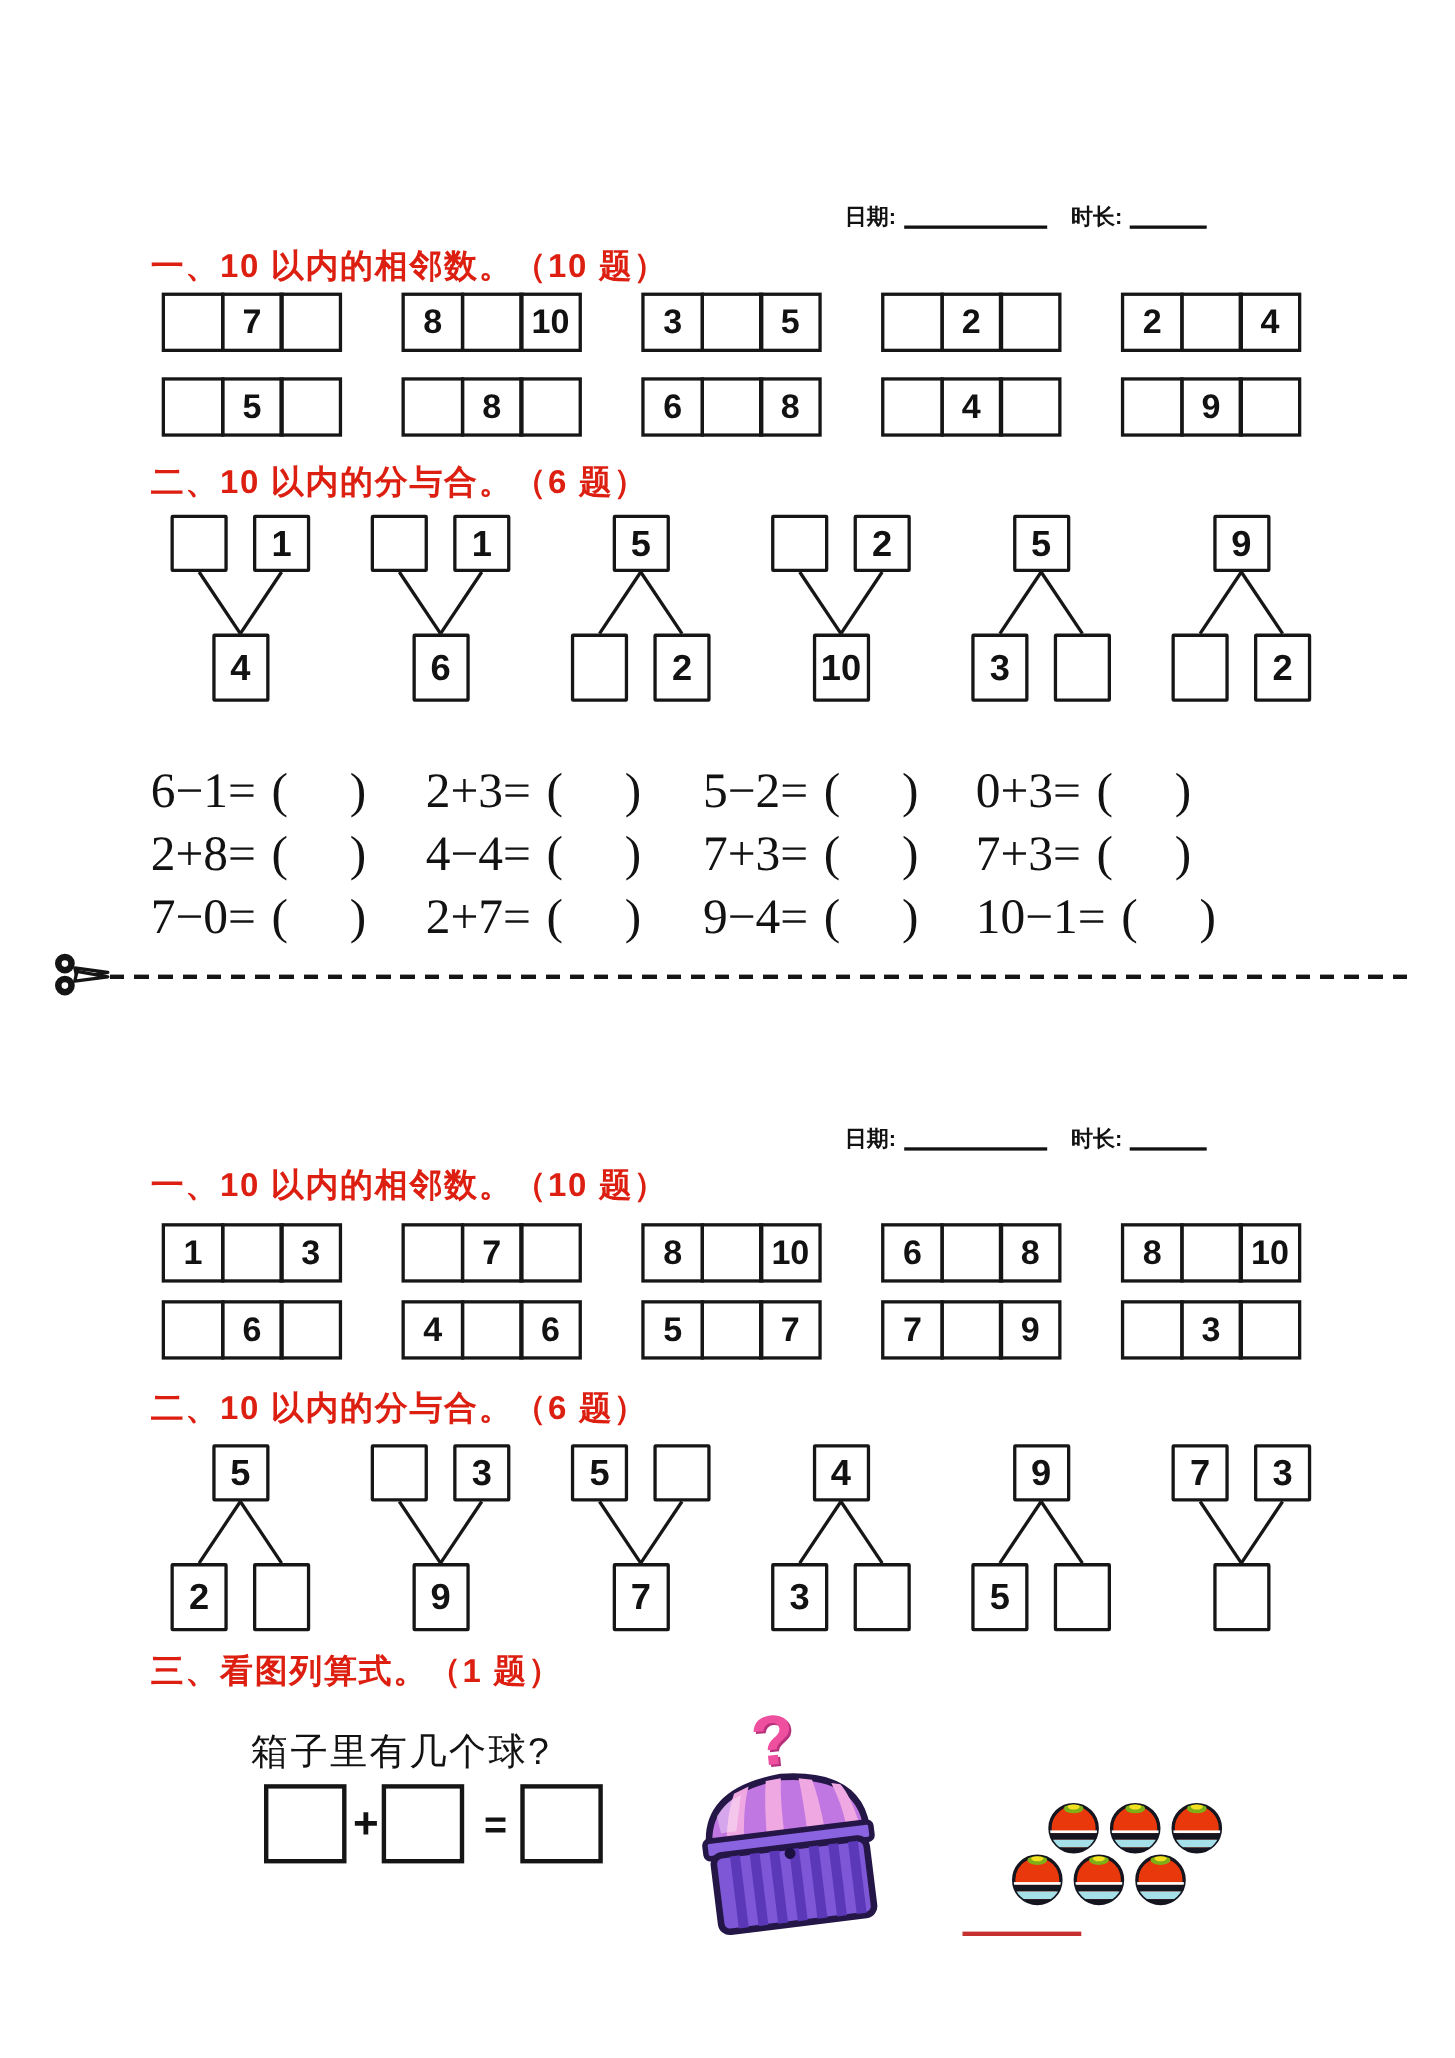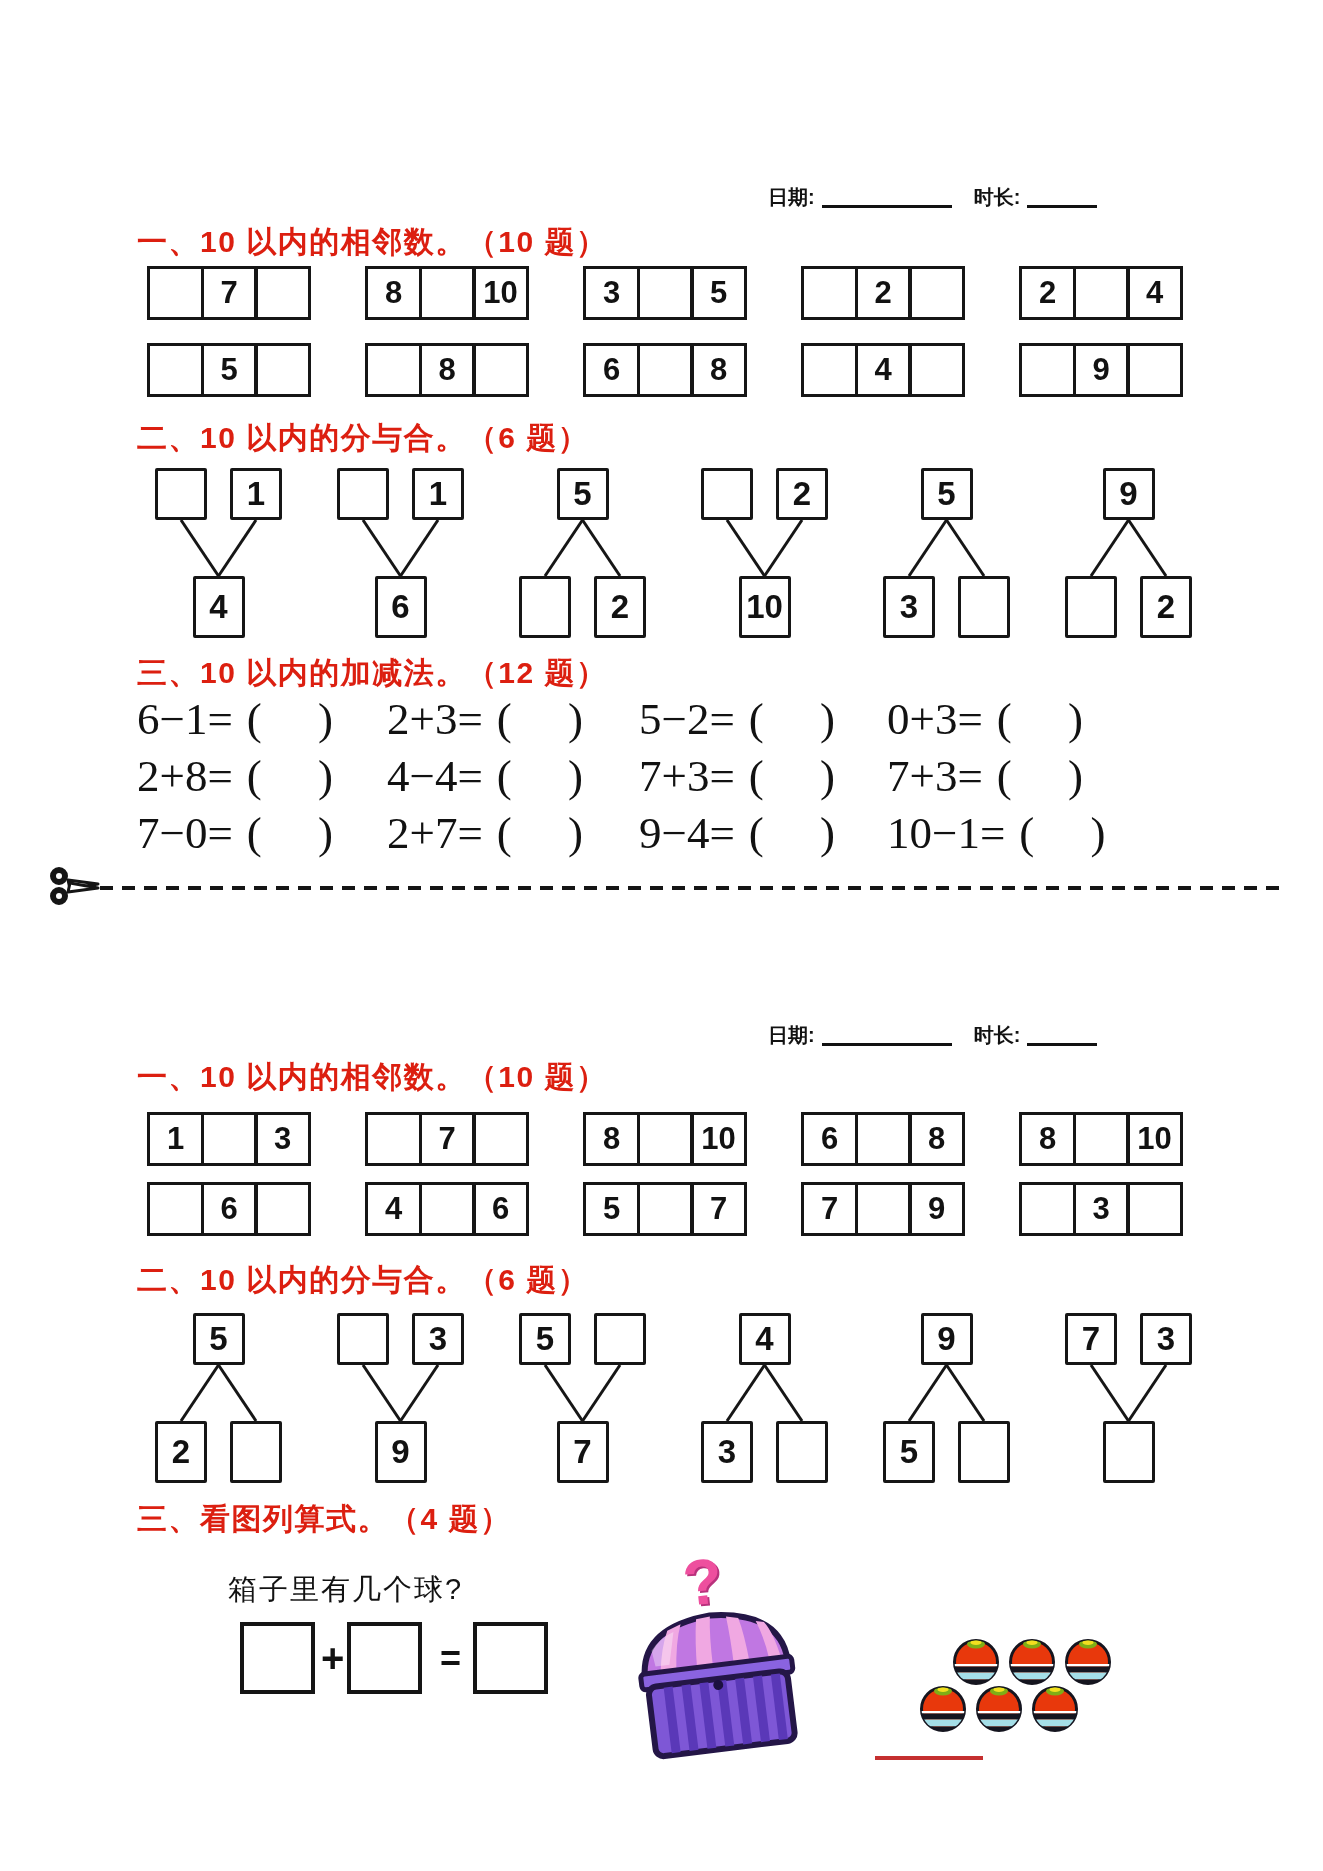--- a/index.html
+++ b/index.html
@@ -19,21 +19,21 @@
   .ncell:first-child{margin-left:0}
   .bondrow{position:absolute;left:155px;width:1040px;height:172px}
   .bond{position:absolute;top:0;width:127px;height:172px}
   .bond svg.lines{position:absolute;left:0;top:0}
   .bbox{position:absolute;border:3.5px solid #161616;border-radius:2px;background:#fff;display:flex;align-items:center;justify-content:center;font-weight:700;font-size:33px}
   .eqgrid{position:absolute;display:grid;grid-template-columns:250px 252px 248px auto;row-gap:10px;font-family:"Liberation Serif","DejaVu Serif",serif;font-size:45px;line-height:47px;white-space:pre}
   .eq{white-space:pre}
   .eq .blank{margin-left:14px}
   .cutdash{position:absolute;height:4px;background:repeating-linear-gradient(90deg,#151515 0 13px,transparent 13px 22px)}
   .scissors{position:absolute}
-  .qtext{position:absolute;font-family:Liberation Sans, sans-serif;font-size:29px;letter-spacing:2px;white-space:nowrap}
+  .qtext{position:absolute;font-family:Liberation Sans, sans-serif;font-size:34px;letter-spacing:2px;white-space:nowrap}
   .ansbox{position:absolute;width:75px;height:72px;border:4px solid #151515;background:#fff}
   .op{position:absolute;font-weight:700}
   .qmark{position:absolute;font-weight:700;font-size:64px;color:var(--pink,#ee4f9e);transform:rotate(-6deg);text-shadow:2px 2px 0 #b8317c}
   .bubble{position:absolute;width:200px;height:52px;border-radius:26px;background:#fff;box-shadow:0 6px 0 var(--bubble-edge,#cfe7f4);display:flex;align-items:center;justify-content:center;font-family:"Liberation Serif","DejaVu Serif",serif;font-size:28px;font-weight:600;letter-spacing:2px;white-space:nowrap}
   .ball{position:absolute;width:50px;height:50px}
   .redmark{position:absolute;width:108px;height:4px;background:var(--cut-red,#c53030)}
   .chest{position:absolute}
 </style>
 </head>
 <body>
@@ -152,21 +152,20 @@
         <svg class="lines" width="127" height="172">
           <line x1="63.5" y1="52" x2="26" y2="108" stroke="#161616" stroke-width="3"></line>
           <line x1="63.5" y1="52" x2="101" y2="108" stroke="#161616" stroke-width="3"></line>
         </svg>
         <div class="bbox" style="left: 37.5px; top: 0px; width: 52px; height: 52px;">9</div>
         <div class="bbox" style="left: 0px; top: 108px; width: 52px; height: 62px;"></div>
         <div class="bbox" style="left: 75px; top: 108px; width: 52px; height: 62px;">2</div>
       </div>
     </div>
 
-  <div class="shead" style="left:137px;top:653px">三、10 以内的加减法。（12 题）</div>
   <div class="eqgrid" style="left:137px;top:696px;width:1090px"><div class="eq"><span class="expr">6−1=</span><span class="blank">(&nbsp;&nbsp;&nbsp;&nbsp;&nbsp;)</span></div><div class="eq"><span class="expr">2+3=</span><span class="blank">(&nbsp;&nbsp;&nbsp;&nbsp;&nbsp;)</span></div><div class="eq"><span class="expr">5−2=</span><span class="blank">(&nbsp;&nbsp;&nbsp;&nbsp;&nbsp;)</span></div><div class="eq"><span class="expr">0+3=</span><span class="blank">(&nbsp;&nbsp;&nbsp;&nbsp;&nbsp;)</span></div><div class="eq"><span class="expr">2+8=</span><span class="blank">(&nbsp;&nbsp;&nbsp;&nbsp;&nbsp;)</span></div><div class="eq"><span class="expr">4−4=</span><span class="blank">(&nbsp;&nbsp;&nbsp;&nbsp;&nbsp;)</span></div><div class="eq"><span class="expr">7+3=</span><span class="blank">(&nbsp;&nbsp;&nbsp;&nbsp;&nbsp;)</span></div><div class="eq"><span class="expr">7+3=</span><span class="blank">(&nbsp;&nbsp;&nbsp;&nbsp;&nbsp;)</span></div><div class="eq"><span class="expr">7−0=</span><span class="blank">(&nbsp;&nbsp;&nbsp;&nbsp;&nbsp;)</span></div><div class="eq"><span class="expr">2+7=</span><span class="blank">(&nbsp;&nbsp;&nbsp;&nbsp;&nbsp;)</span></div><div class="eq"><span class="expr">9−4=</span><span class="blank">(&nbsp;&nbsp;&nbsp;&nbsp;&nbsp;)</span></div><div class="eq"><span class="expr">10−1=</span><span class="blank">(&nbsp;&nbsp;&nbsp;&nbsp;&nbsp;)</span></div></div>
 
   <div class="scissors" style="left:50px;top:864px">
     <svg width="52" height="44" viewBox="0 0 52 44">
       <path d="M18,16 L48,20 L20,25 Z" fill="#ffffff" stroke="#151515" stroke-width="3" stroke-linejoin="round"></path>
       <path d="M18,28 L48,24 L20,19 Z" fill="#ffffff" stroke="#151515" stroke-width="3" stroke-linejoin="round"></path>
       <circle cx="9" cy="12" r="6" fill="none" stroke="#151515" stroke-width="6"></circle>
       <circle cx="9" cy="32" r="6" fill="none" stroke="#151515" stroke-width="6"></circle>
     </svg>
   </div>
@@ -284,21 +283,21 @@
         <svg class="lines" width="127" height="172">
           <line x1="26" y1="52" x2="63.5" y2="108" stroke="#161616" stroke-width="3"></line>
           <line x1="101" y1="52" x2="63.5" y2="108" stroke="#161616" stroke-width="3"></line>
         </svg>
         <div class="bbox" style="left: 0px; top: 0px; width: 52px; height: 52px;">7</div>
         <div class="bbox" style="left: 75px; top: 0px; width: 52px; height: 52px;">3</div>
         <div class="bbox" style="left: 37.5px; top: 108px; width: 52px; height: 62px;"></div>
       </div>
     </div>
 
-  <div class="shead" style="left:137px;top:1499px">三、看图列算式。（4 题）</div>
+  <div class="shead" style="left:137px;top:1499px">三、看图列算式。（1 题）</div>
 
   <div class="qtext" style="left:228px;top:1570px">箱子里有几个球?</div>
   <div class="ansbox" style="left:240px;top:1622px"></div>
   <div class="op" style="left:321px;top:1636px;font-size:40px">+</div>
   <div class="ansbox" style="left:347px;top:1622px"></div>
   <div class="op" style="left:440px;top:1638px;font-size:36px">=</div>
   <div class="ansbox" style="left:473px;top:1622px"></div>
 
   <div class="qmark" style="left:683px;top:1545px">?</div>
 

